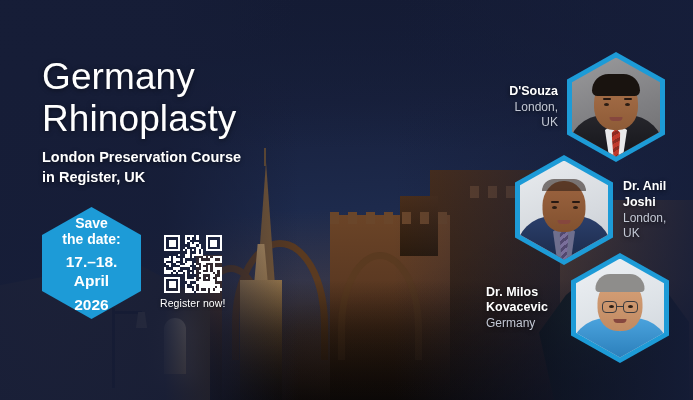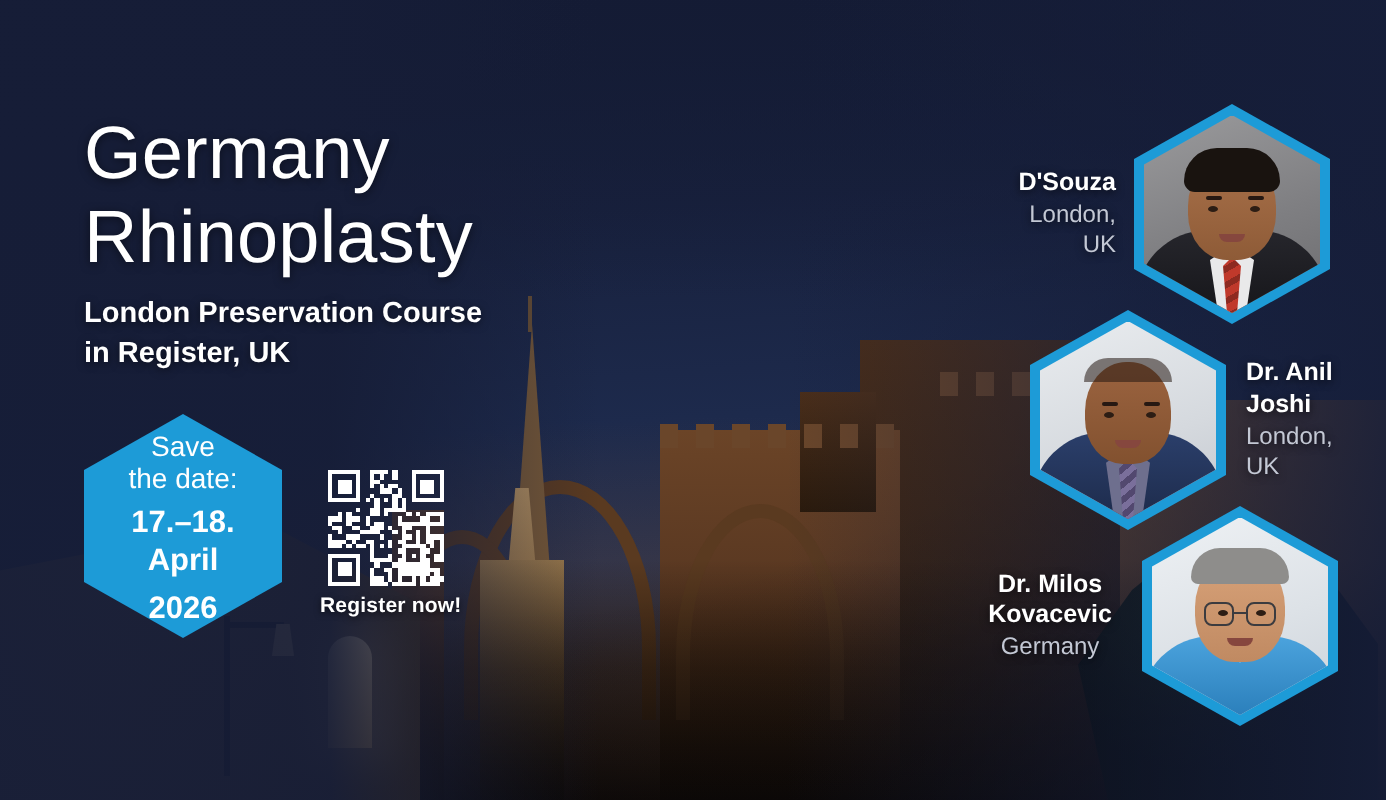--- a/index.html
+++ b/index.html
@@ -138,36 +138,36 @@
 
   
   .hexbadge{
     position:absolute; left:42px; top:207px;
     width:99px; height:112px;
     background:#1d9bd7;
     clip-path:polygon(50% 0%,100% 25%,100% 75%,50% 100%,0% 75%,0% 25%);
     display:flex; flex-direction:column; align-items:center; justify-content:center;
     text-align:center; color:#fff; padding-top:2px;
   }
-  .hexbadge .l1{ font-size:14px; line-height:1.18; font-weight:400; }
+  .hexbadge .l1{ font-size:14px; line-height:1.18; font-weight:700; }
   .hexbadge .l2{ font-size:15.5px; line-height:1.16; font-weight:700; margin-top:5px; }
   .hexbadge .l3{ font-size:15.5px; line-height:1.16; font-weight:700; margin-top:6px; }
 
   
   .qr{
     position:absolute; left:164px; top:235px;
     width:58px; height:58px;
     display:grid;
     grid-template-columns:repeat(25,1fr);
     grid-template-rows:repeat(25,1fr);
   }
   .qr i{ display:block; background:#fff; }
   .register{
     position:absolute; left:160px; top:297px;
-    color:#fff; font-size:10.5px; font-weight:700; letter-spacing:.1px;
+    color:#fff; font-size:10.5px; font-weight:400; letter-spacing:.1px;
     text-shadow:0 1px 3px rgba(0,0,0,.6);
   }
 
   
   .speaker{ position:absolute; display:flex; align-items:center; }
   .sp-text{ color:#fff; }
   .sp-name{ font-size:12.5px; font-weight:700; line-height:1.26; text-shadow:0 1px 4px rgba(0,0,0,.65); }
   .sp-loc { font-size:12px; font-weight:400; line-height:1.26; color:#c3c8d4; text-shadow:0 1px 4px rgba(0,0,0,.65); }
 
   .sp-hex{
@@ -973,21 +973,21 @@
     </div>
     <div class="sp-text" style="text-align:left;width:76px;margin-left:10px;">
       <div class="sp-name">Dr. Anil</div>
       <div class="sp-name">Joshi</div>
       <div class="sp-loc">London,</div>
       <div class="sp-loc">UK</div>
     </div>
   </div>
 
   <div class="speaker" style="left:486px;top:253px;">
-    <div class="sp-text" style="text-align:center;width:78px;margin-right:7px;">
+    <div class="sp-text" style="text-align:left;width:78px;margin-right:7px;">
       <div class="sp-name">Dr. Milos</div>
       <div class="sp-name">Kovacevic</div>
       <div class="sp-loc">Germany</div>
     </div>
     <div class="sp-hex">
       <div class="inner">
         <div class="ph p3">
           <div class="bgf"></div>
           <div class="body"></div>
             <div class="shirt"></div>

